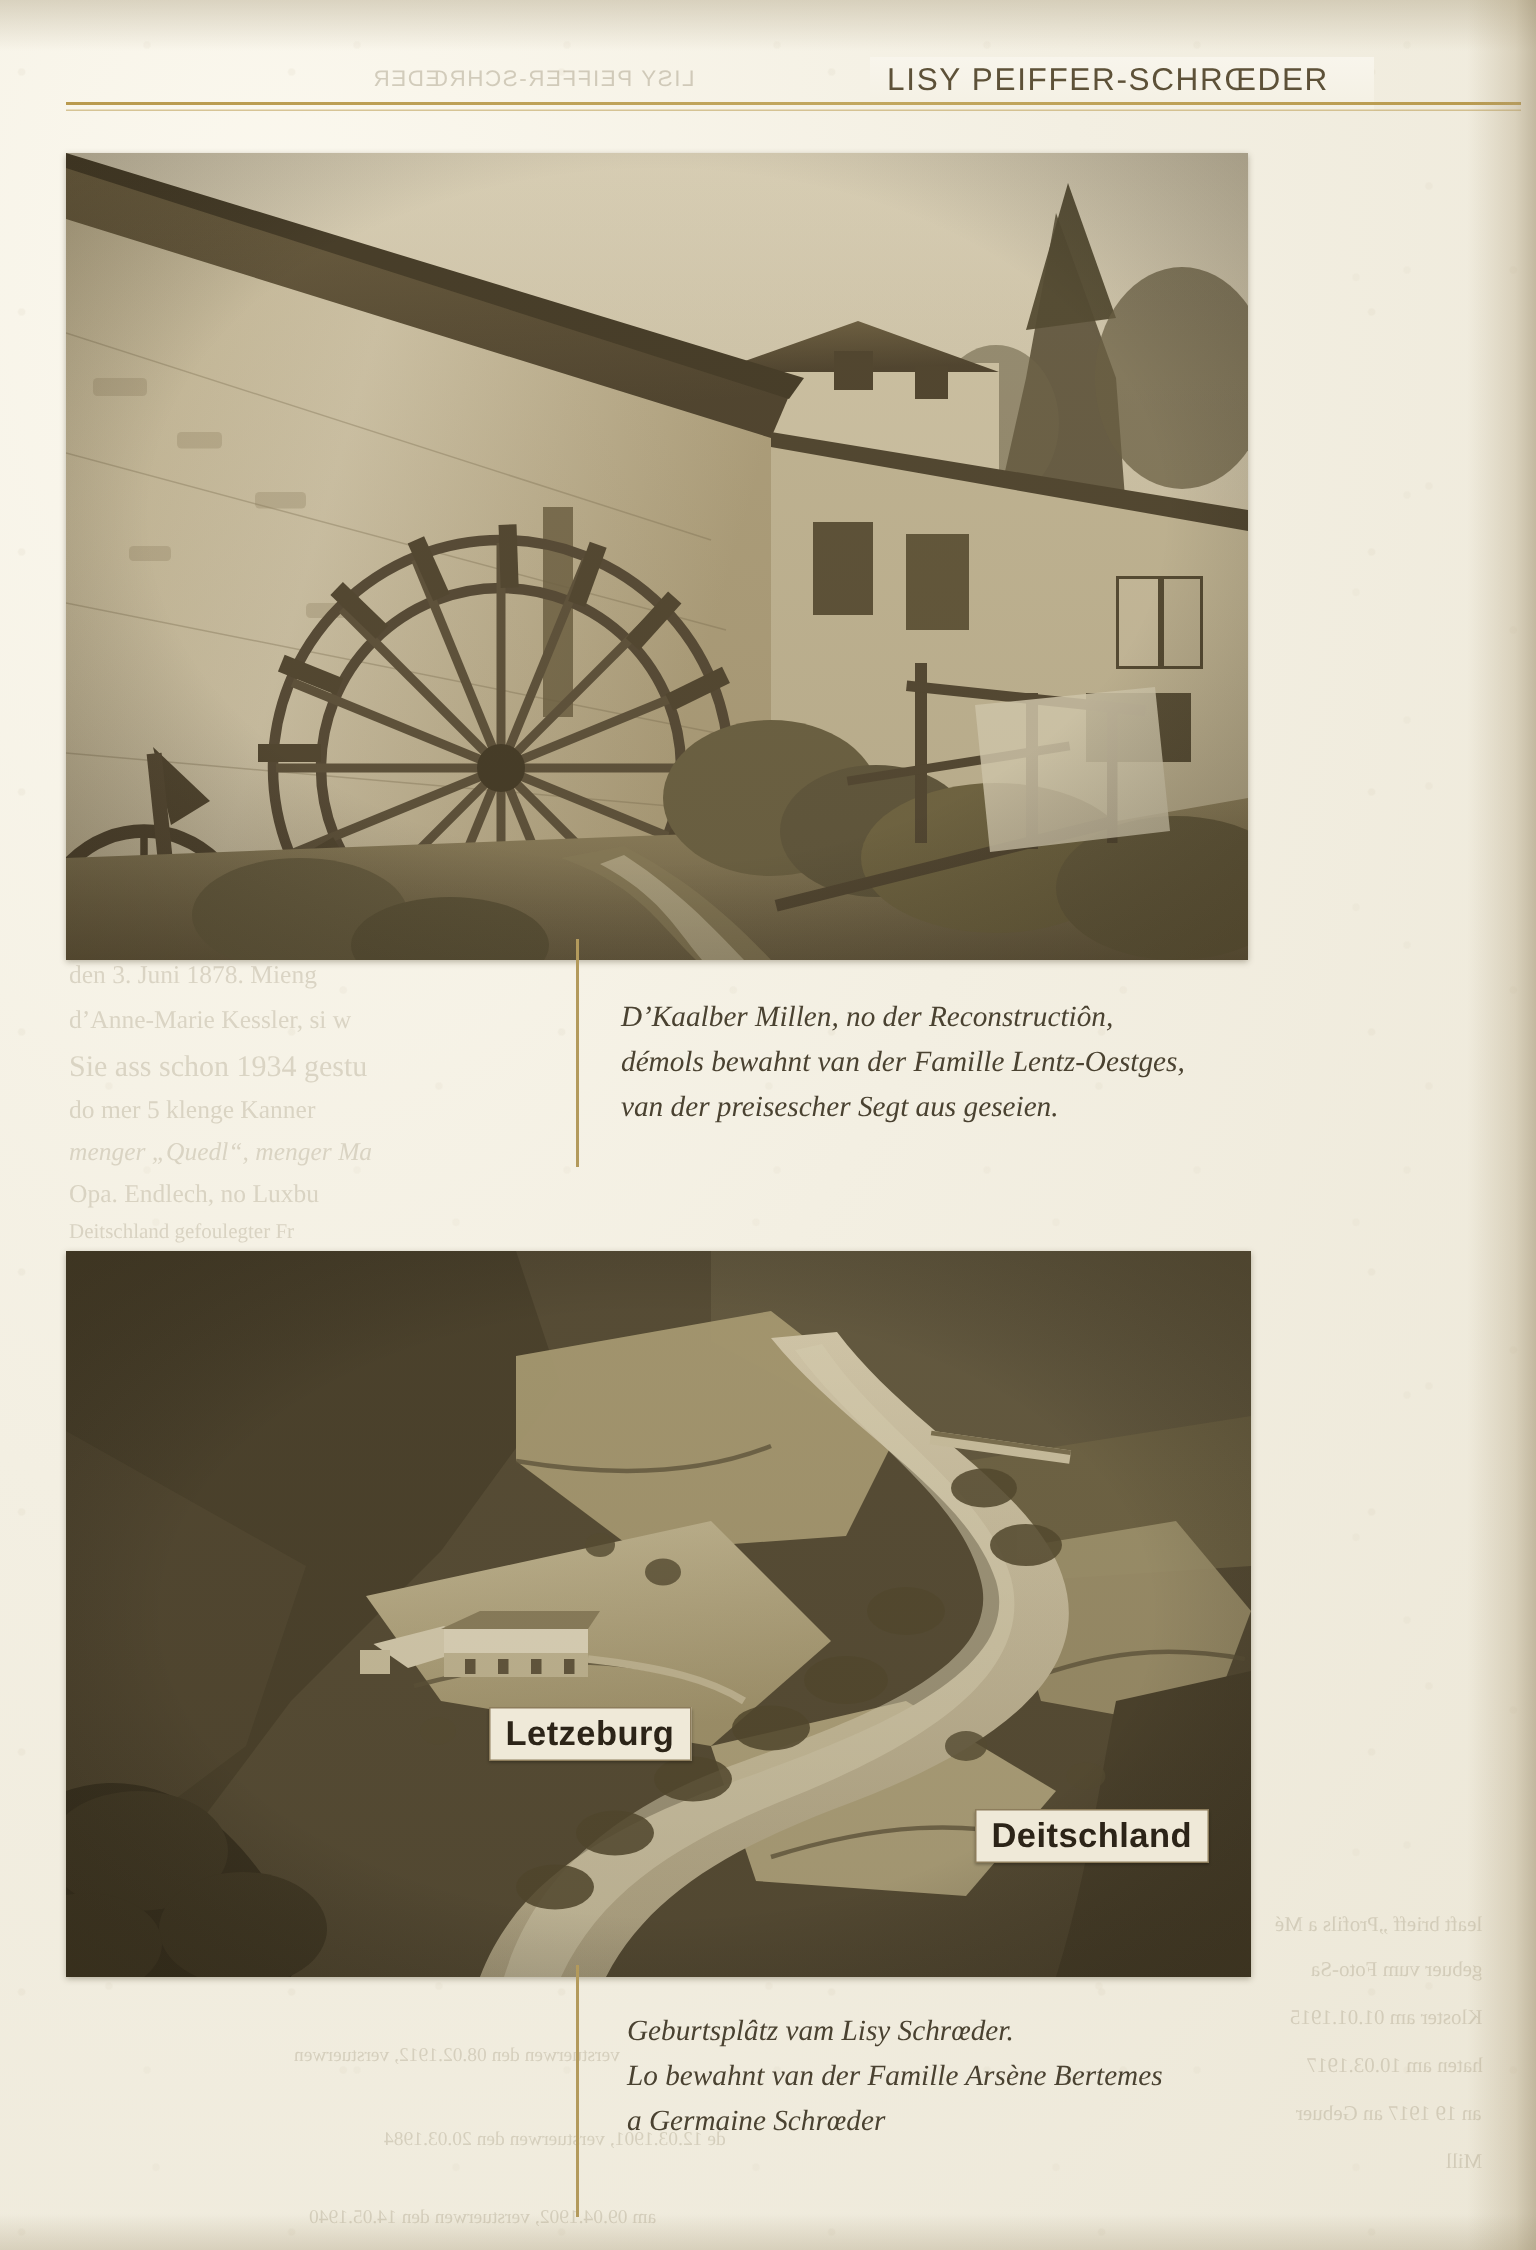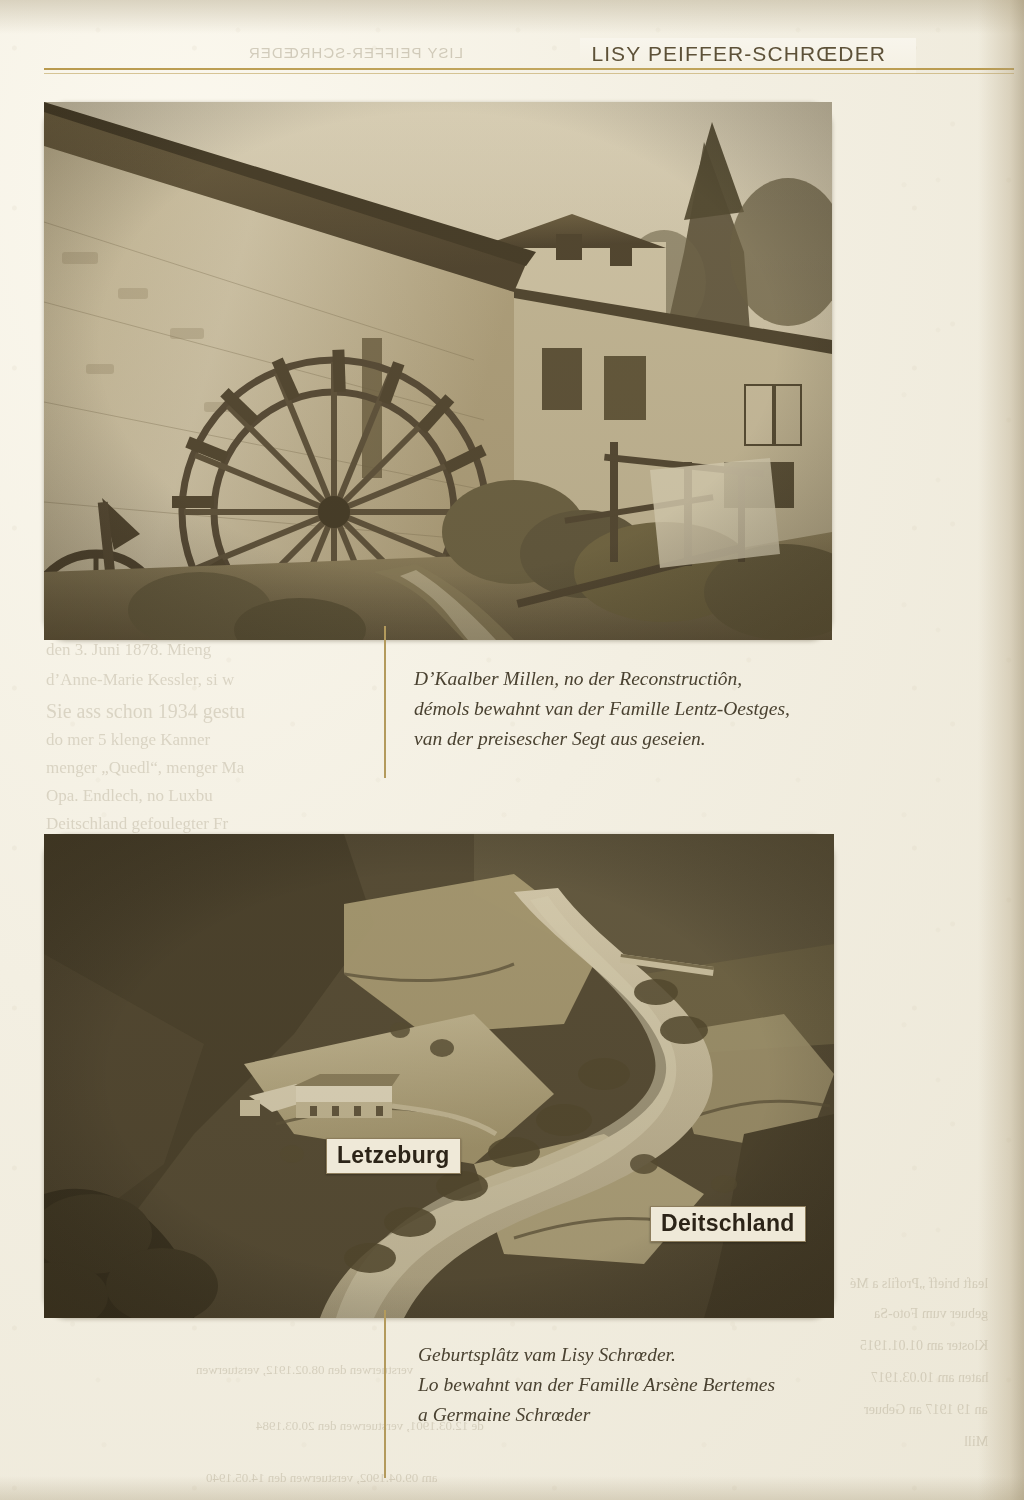--- a/index.html
+++ b/index.html
@@ -94,21 +94,20 @@
     letter-spacing: 1px;
     color: rgba(120,105,75,.3);
     transform: scaleX(-1);
     font-family: "Liberation Sans", sans-serif;
   }
 
   
   .photo {
     position: absolute;
     box-shadow: 0 1px 4px rgba(70,60,35,.35);
-    border-radius: 23px;
   }
   .photo-1 {
     left: 44px;
     top: 102px;
     width: 788px;
     height: 538px;
   }
   .photo-2 {
     left: 44px;
     top: 834px;
@@ -179,23 +178,23 @@
 
 <div class="page">
   <div class="paper-base"></div>
   <div class="paper-noise"></div>
 
   <div>
     <div class="bleed" style="left:46px; top:640px; font-size:17px;">den 3. Juni 1878. Mieng</div>
     <div class="bleed" style="left:46px; top:670px; font-size:17px;">d’Anne-Marie Kessler, si w</div>
     <div class="bleed" style="left:46px; top:700px; font-size:20px;">Sie ass schon 1934 gestu</div>
     <div class="bleed" style="left:46px; top:730px; font-size:17px;">do mer 5 klenge Kanner</div>
-    <div class="bleed" style="left:46px; top:758px; font-size:17px;">menger „Quedl“, menger Ma</div>
+    <div class="bleed" style="left:46px; top:758px; font-size:17px;font-style:italic;">menger „Quedl“, menger Ma</div>
     <div class="bleed" style="left:46px; top:786px; font-size:17px;">Opa. Endlech, no Luxbu</div>
-    <div class="bleed" style="left:46px; top:814px; font-size:17px;">Deitschland gefoulegter Fr</div>
+    <div class="bleed" style="left:46px; top:814px; font-size:14px;">Deitschland gefoulegter Fr</div>
   </div>
 
   <div>
     <div class="bleed mirror" style="right:36px; top:1276px; font-size:14px;">leaft brieff „Profils a Mé</div>
     <div class="bleed mirror" style="right:36px; top:1306px; font-size:14px;">gebuer vum Foto-Sa</div>
     <div class="bleed mirror" style="right:36px; top:1338px; font-size:14px;">Kloster am 01.01.1915</div>
     <div class="bleed mirror" style="right:36px; top:1370px; font-size:14px;">haten am 10.03.1917</div>
     <div class="bleed mirror" style="right:36px; top:1402px; font-size:14px;">an 19 1917 an Gebuer</div>
     <div class="bleed mirror" style="right:36px; top:1434px; font-size:14px;">Mill</div>
   </div>

